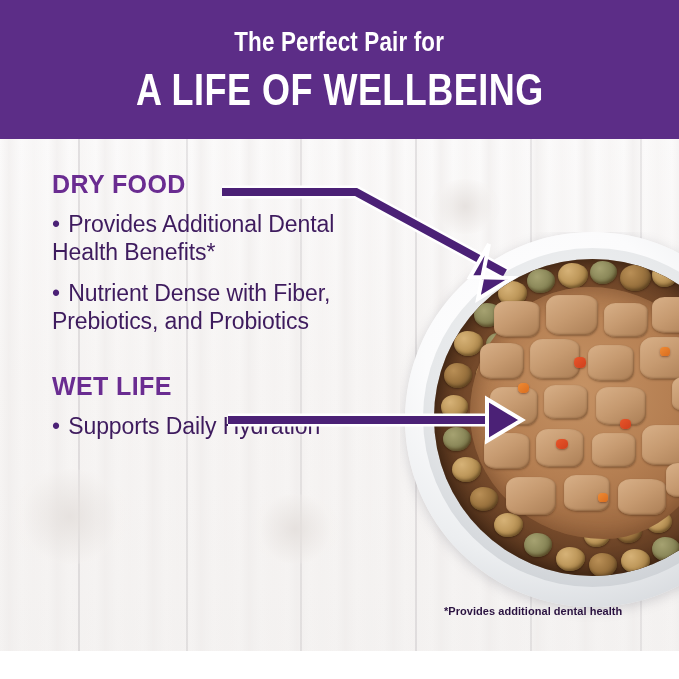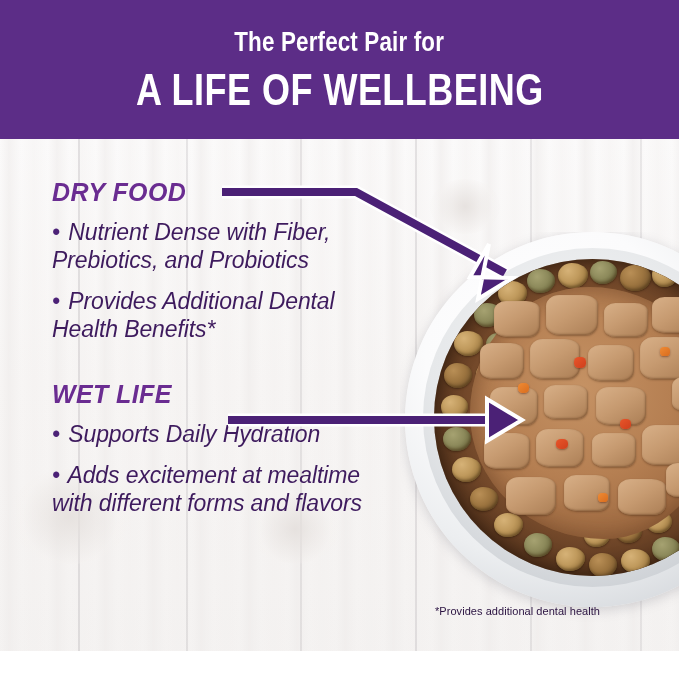--- a/index.html
+++ b/index.html
@@ -103,23 +103,22 @@
     letter-spacing: .6px;
     line-height: 1;
     transform: scaleX(.80);
     white-space: nowrap;
   }
 
   
   .copy {
     position: absolute;
     left: 52px;
-    top: 180px;
+    top: 172px;
     width: 330px;
-    font-style: italic;
   }
   .section-head {
     color: #6A2C91;
     font-size: 25px;
     font-weight: 700;
     letter-spacing: .4px;
     line-height: 1;
     margin: 0 0 13px 0;
     white-space: nowrap;
   }
@@ -226,26 +225,26 @@
   .arrows {
     position: absolute;
     left: 0; top: 0;
     width: 679px; height: 679px;
     pointer-events: none;
   }
 
   
   .footnote {
     position: absolute;
-    left: 435px;
+    left: 444px;
     top: 604px;
     width: 215px;
     color: #2A1240;
     font-size: 11px;
-    font-weight: 400;
+    font-weight: 700;
     line-height: 1.32;
     letter-spacing: .05px;
   }
 </style>
 </head>
 <body>
 
 <div id="page">
 
   <div class="wood-bg">
@@ -332,41 +331,37 @@
       <div class="title-big">A LIFE OF WELLBEING</div>
     </div>
   </div>
 
   <div class="copy">
 
     <div class="section-head">DRY FOOD</div>
 
     <p class="bullet">
       <span class="dot">•</span>
-      <span>Nutrient Dense with Fiber, Prebiotics, and Probiotics</span>
+      <span>Provides Additional Dental Health Benefits*</span>
     </p>
 
     <p class="bullet">
       <span class="dot">•</span>
-      <span>Provides Additional Dental Health Benefits*</span>
+      <span>Nutrient Dense with Fiber, Prebiotics, and Probiotics</span>
     </p>
 
     <div class="gap-wet"></div>
 
     <div class="section-head">WET LIFE</div>
 
     <p class="bullet">
       <span class="dot">•</span>
       <span>Supports Daily Hydration</span>
     </p>
 
-    <p class="bullet">
-      <span class="dot">•</span>
-      <span>Adds excitement at mealtime with different forms and flavors</span>
-    </p>
 
   </div>
 
   <svg class="arrows" viewBox="0 0 679 679">
 
     <g>
       <path d="M222,192 L356,192 L505,273" fill="none" stroke="#ffffff" stroke-width="13" stroke-linecap="butt" stroke-linejoin="miter"></path>
       <path d="M222,192 L356,192 L505,273" fill="none" stroke="#4B2176" stroke-width="8" stroke-linecap="butt" stroke-linejoin="miter"></path>
       <polygon points="512,278 470,277 489,244 478,299" fill="#4B2176" stroke="#ffffff" stroke-width="4" stroke-linejoin="miter"></polygon>
     </g>

